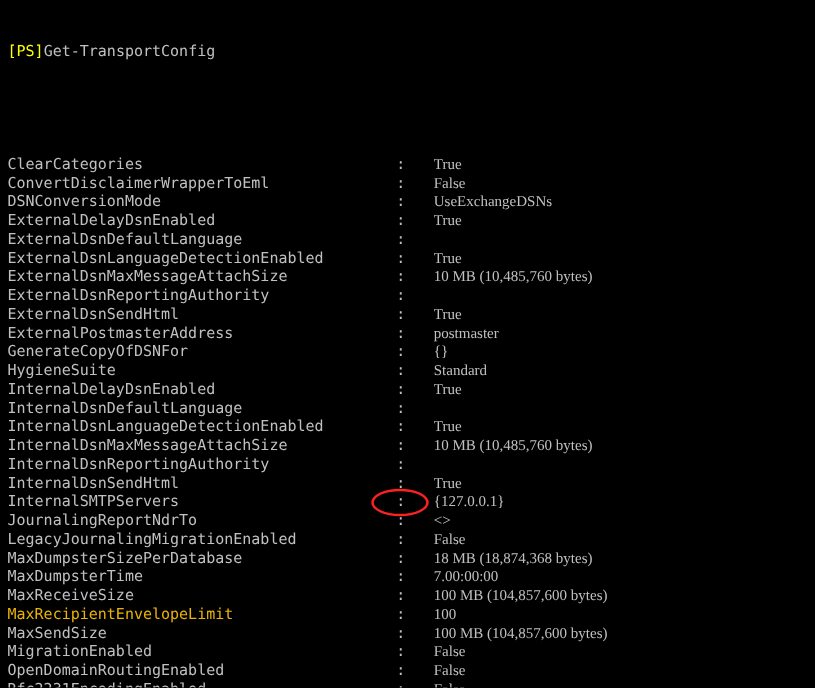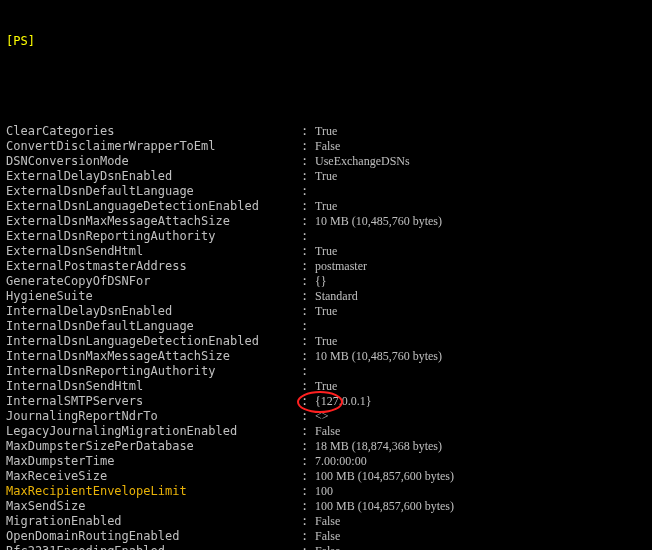--- a/index.html
+++ b/index.html
@@ -27,20 +27,21 @@
     display: flex;
   }
   .ps {
     color: #ffff00;
   }
   .path {
     color: #c0c0c0;
   }
   .row {
     display: flex;
+    gap: 16px;
   }
   .key {
     width: 295px;
     flex-shrink: 0;
   }
   .colon {
     width: 14px;
     flex-shrink: 0;
   }
   .val {
@@ -57,19 +58,19 @@
     width: 42px;
     height: 18px;
     pointer-events: none;
   }
 </style>
 </head>
 <body>
 
 <div class="terminal">
   <div class="prompt-line">
-    <span class="ps">[PS]</span>
+    <span class="ps">[PS]</span><span class="path">Get-TransportConfig</span>
   </div>
   <div class="row">&nbsp;</div>
   <div id="output"><div class="row"><span class="key">ClearCategories</span><span class="colon">: </span><span class="val">True</span></div><div class="row"><span class="key">ConvertDisclaimerWrapperToEml</span><span class="colon">: </span><span class="val">False</span></div><div class="row"><span class="key">DSNConversionMode</span><span class="colon">: </span><span class="val">UseExchangeDSNs</span></div><div class="row"><span class="key">ExternalDelayDsnEnabled</span><span class="colon">: </span><span class="val">True</span></div><div class="row"><span class="key">ExternalDsnDefaultLanguage</span><span class="colon">: </span><span class="val"></span></div><div class="row"><span class="key">ExternalDsnLanguageDetectionEnabled</span><span class="colon">: </span><span class="val">True</span></div><div class="row"><span class="key">ExternalDsnMaxMessageAttachSize</span><span class="colon">: </span><span class="val">10 MB (10,485,760 bytes)</span></div><div class="row"><span class="key">ExternalDsnReportingAuthority</span><span class="colon">: </span><span class="val"></span></div><div class="row"><span class="key">ExternalDsnSendHtml</span><span class="colon">: </span><span class="val">True</span></div><div class="row"><span class="key">ExternalPostmasterAddress</span><span class="colon">: </span><span class="val">postmaster</span></div><div class="row"><span class="key">GenerateCopyOfDSNFor</span><span class="colon">: </span><span class="val">{}</span></div><div class="row"><span class="key">HygieneSuite</span><span class="colon">: </span><span class="val">Standard</span></div><div class="row"><span class="key">InternalDelayDsnEnabled</span><span class="colon">: </span><span class="val">True</span></div><div class="row"><span class="key">InternalDsnDefaultLanguage</span><span class="colon">: </span><span class="val"></span></div><div class="row"><span class="key">InternalDsnLanguageDetectionEnabled</span><span class="colon">: </span><span class="val">True</span></div><div class="row"><span class="key">InternalDsnMaxMessageAttachSize</span><span class="colon">: </span><span class="val">10 MB (10,485,760 bytes)</span></div><div class="row"><span class="key">InternalDsnReportingAuthority</span><span class="colon">: </span><span class="val"></span></div><div class="row"><span class="key">InternalDsnSendHtml</span><span class="colon">: </span><span class="val">True</span></div><div class="row"><span class="key">InternalSMTPServers</span><span class="colon">: </span><span class="val">{127.0.0.1}</span></div><div class="row"><span class="key">JournalingReportNdrTo</span><span class="colon">: </span><span class="val">&lt;&gt;</span></div><div class="row"><span class="key">LegacyJournalingMigrationEnabled</span><span class="colon">: </span><span class="val">False</span></div><div class="row"><span class="key">MaxDumpsterSizePerDatabase</span><span class="colon">: </span><span class="val">18 MB (18,874,368 bytes)</span></div><div class="row"><span class="key">MaxDumpsterTime</span><span class="colon">: </span><span class="val">7.00:00:00</span></div><div class="row"><span class="key">MaxReceiveSize</span><span class="colon">: </span><span class="val">100 MB (104,857,600 bytes)</span></div><div class="row highlight"><span class="key">MaxRecipientEnvelopeLimit</span><span class="colon">: </span><span class="val">100</span></div><div class="row"><span class="key">MaxSendSize</span><span class="colon">: </span><span class="val">100 MB (104,857,600 bytes)</span></div><div class="row"><span class="key">MigrationEnabled</span><span class="colon">: </span><span class="val">False</span></div><div class="row"><span class="key">OpenDomainRoutingEnabled</span><span class="colon">: </span><span class="val">False</span></div><div class="row"><span class="key">Rfc2231EncodingEnabled</span><span class="colon">: </span><span class="val">False</span></div></div>
 
   <div class="circle" id="red-circle" style="top: 391px; left: 297px;"></div>
 </div>
 
 </body></html>

